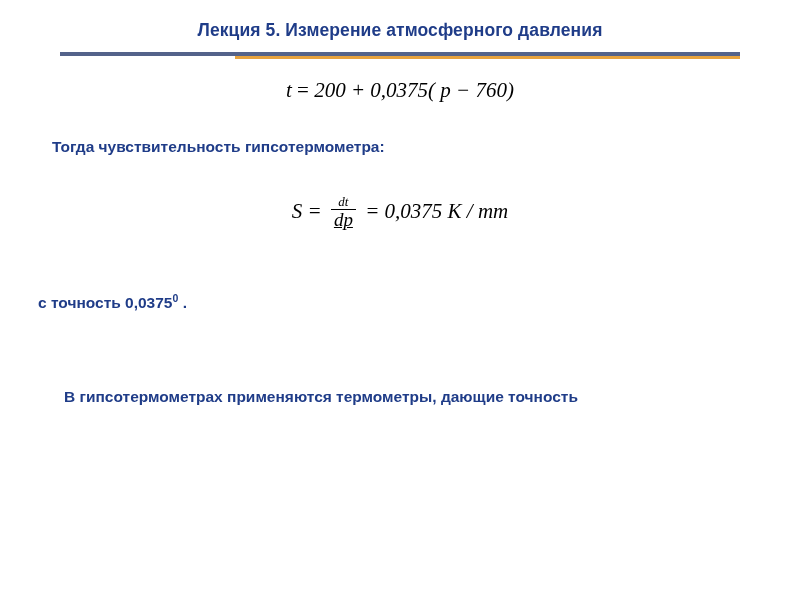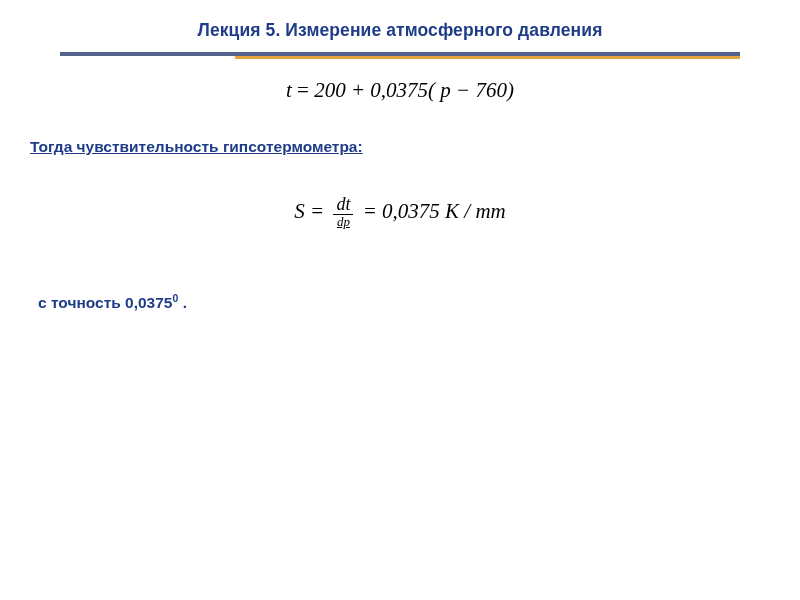--- a/index.html
+++ b/index.html
@@ -71,51 +71,50 @@
     font-style: normal;
   }
   .text-block {
     position: absolute;
     color: #1F3C88;
     font-weight: bold;
     font-size: 15.5px;
     line-height: 21px;
   }
   .tb-1 {
-    left: 30px;
+    left: 52px;
     top: 136px;
     width: 600px;
-    text-decoration: underline;
   }
   .formula-2 {
     left: 0;
     top: 196px;
     width: 800px;
     text-align: center;
     font-size: 21px;
   }
   .frac {
     display: inline-block;
     vertical-align: middle;
     text-align: center;
     line-height: 1.05;
     margin: 0 4px;
     position: relative;
     top: -1px;
   }
   .frac .num {
     display: block;
     padding: 0 3px;
-    font-size: 18px;
+    font-size: 13px;
   }
   .frac .den {
     display: block;
     border-top: 1.3px solid #000;
     padding: 0 3px;
-    font-size: 13px;
+    font-size: 19px;
     text-decoration: underline;
   }
   .tb-2 {
     left: 38px;
     top: 292px;
     width: 730px;
   }
   .tb-3 {
     left: 64px;
     top: 386px;
@@ -161,15 +160,16 @@
     <span>K / mm</span>
   </div>
 
   <div class="text-block tb-2">
     <div>
       <span>с точность 0,0375</span><sup class="deg">0</sup><span> .</span>
     </div>
   </div>
 
   <div class="text-block tb-3">
+    <div>В гипсотермометрах применяются термометры, дающие точность</div>
   </div>
 
 </div>
 
 </body></html>

